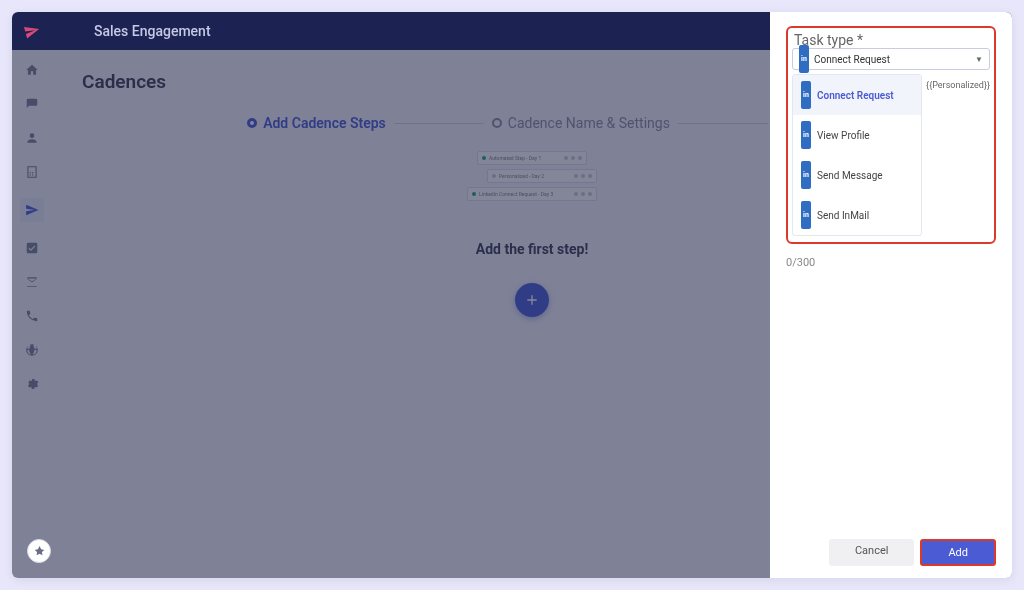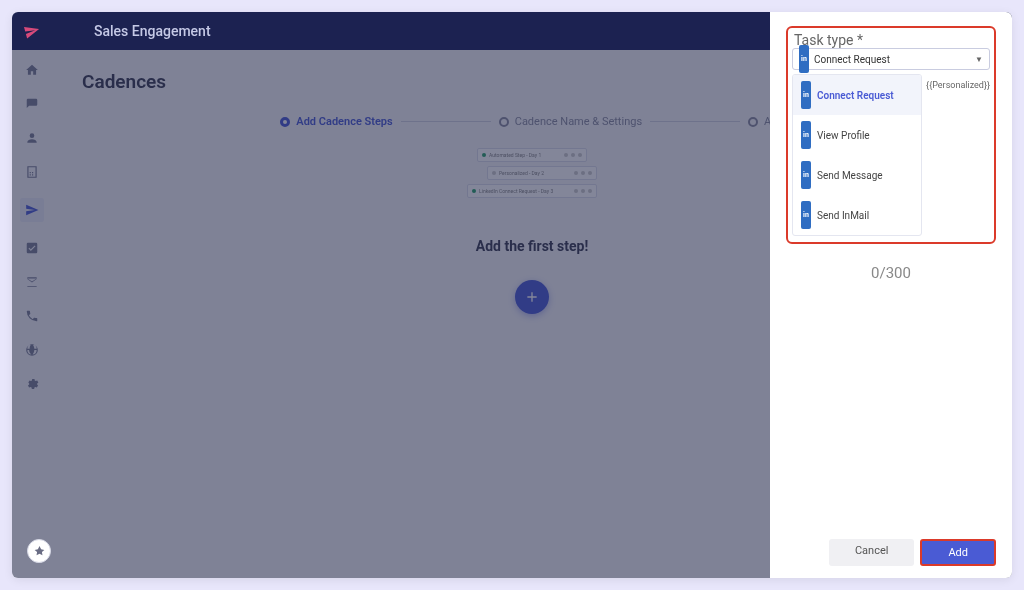--- a/index.html
+++ b/index.html
@@ -89,21 +89,21 @@
       display: flex;
       align-items: center;
       justify-content: center;
       gap: 8px;
       margin-bottom: 20px;
     }
     .step {
       display: flex;
       align-items: center;
       gap: 6px;
-      font-size: 11px;
+      font-size: 14px;
       color: #8a8da0;
     }
     .step.active { color: #4a5bd4; font-weight: 600; }
     .step-circle {
       width: 10px;
       height: 10px;
       border-radius: 50%;
       border: 2px solid currentColor;
       display: flex;
       align-items: center;
@@ -260,24 +260,24 @@
       display:flex;align-items:center;justify-content:center;
     }
     .placeholder-tag {
       font-size: 9px;
       color: #666;
       white-space: nowrap;
       padding-top: 6px;
       padding-left: 4px;
     }
     .counter {
-      font-size: 15px;
+      font-size: 11px;
       color: #888;
-      text-align: center;
-      margin-top: 12px;
+      text-align: left;
+      margin-top: 4px;
     }
     .panel-footer {
       margin-top: auto;
       display: flex;
       justify-content: flex-end;
       gap: 6px;
     }
     .btn {
       font-size: 11px;
       padding: 5px 26px;

